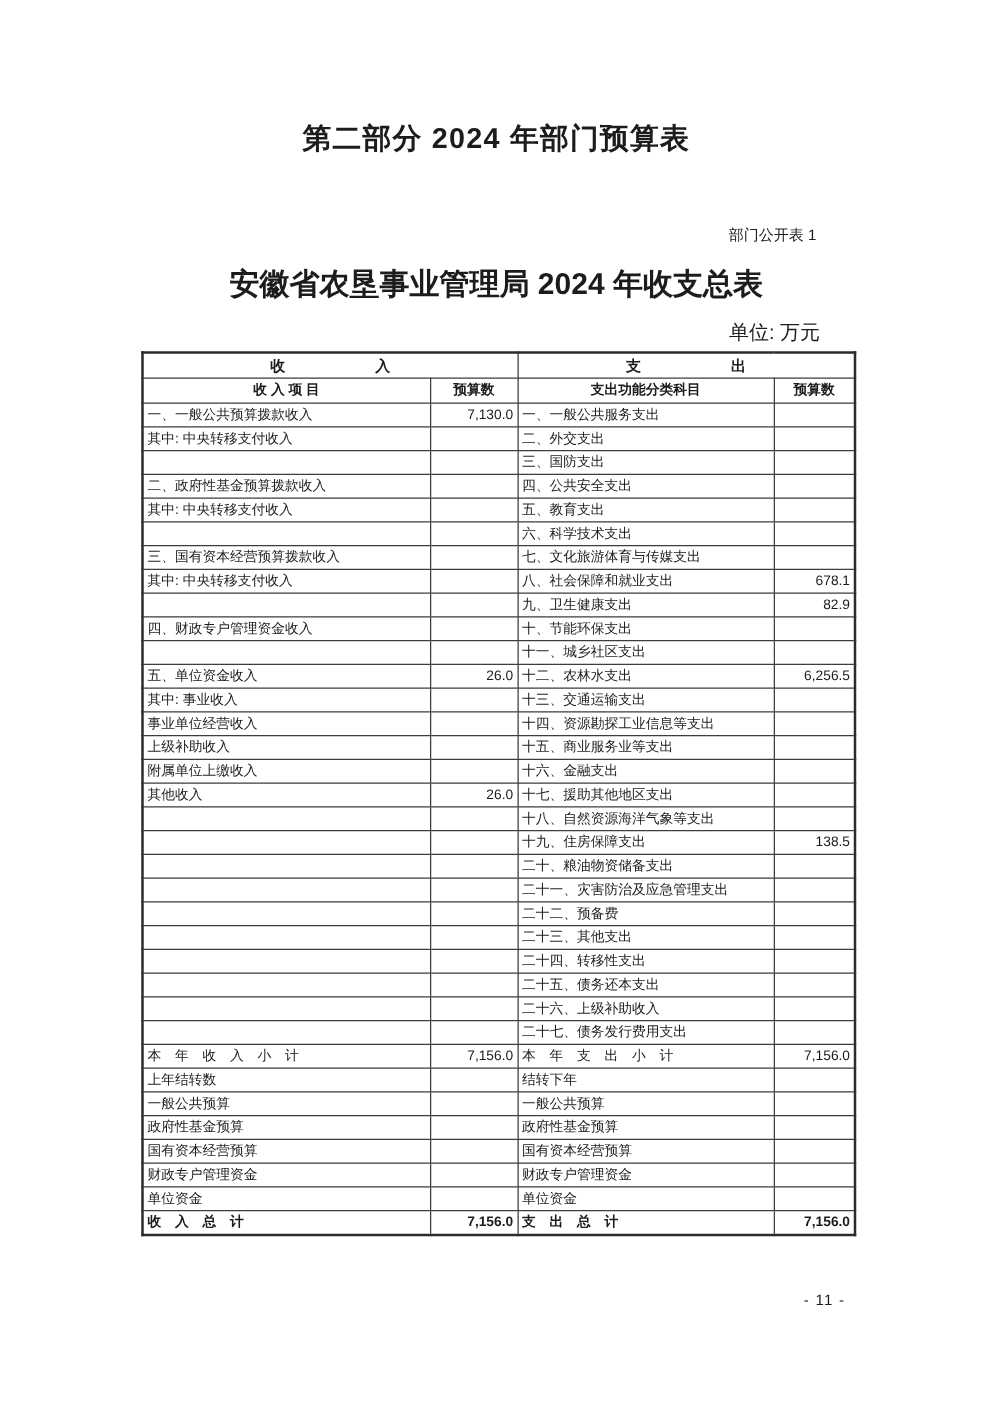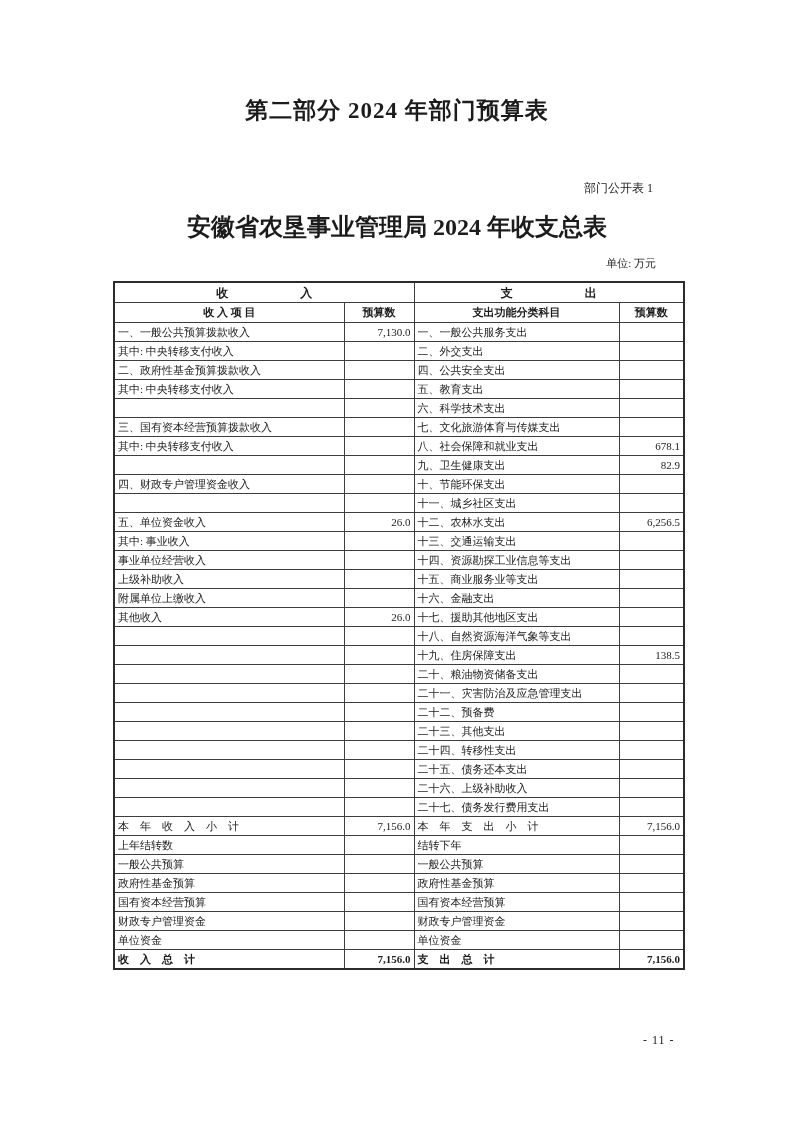--- a/index.html
+++ b/index.html
@@ -2,21 +2,21 @@
 <html><head>
 <meta charset="utf-8">
 <style>
   html, body { margin: 0; padding: 0; background: #ffffff; }
   .page {
     position: relative;
     width: 794px;
     height: 1123px;
     margin: 0 auto;
     background: #ffffff;
-    font-family: Liberation Serif, serif;
+    font-family: Liberation Sans, sans-serif;
     color: #1c1c1c;
     overflow: hidden;
   }
   .part-title {
     position: absolute;
     top: 95px; left: 0; width: 100%;
     margin: 0;
     text-align: center;
     font-size: 23px;
     font-weight: 700;
@@ -31,21 +31,21 @@
     position: absolute;
     top: 211px; left: 0; width: 100%;
     margin: 0;
     text-align: center;
     font-size: 24px;
     font-weight: 700;
   }
   .unit-note {
     position: absolute;
     top: 256px; right: 138px;
-    font-size: 11px;
+    font-size: 16px;
   }
   table.budget {
     position: absolute;
     left: 113px; top: 281px;
     width: 570px;
     border-collapse: collapse;
     table-layout: fixed;
     border: 2px solid #2c2c2c;
   }
   table.budget th, table.budget td {
@@ -118,20 +118,26 @@
     <td class="c-item">一、一般公共服务支出</td>
     <td class="c-val"></td>
   </tr>
         <tr class="r-item">
     <td class="c-item lv2">其中: 中央转移支付收入</td>
     <td class="c-val"></td>
     <td class="c-item">二、外交支出</td>
     <td class="c-val"></td>
   </tr>
         <tr class="r-item">
+    <td class="c-item"></td>
+    <td class="c-val"></td>
+    <td class="c-item">三、国防支出</td>
+    <td class="c-val"></td>
+  </tr>
+        <tr class="r-item">
     <td class="c-item">二、政府性基金预算拨款收入</td>
     <td class="c-val"></td>
     <td class="c-item">四、公共安全支出</td>
     <td class="c-val"></td>
   </tr>
         <tr class="r-item">
     <td class="c-item lv2">其中: 中央转移支付收入</td>
     <td class="c-val"></td>
     <td class="c-item">五、教育支出</td>
     <td class="c-val"></td>

